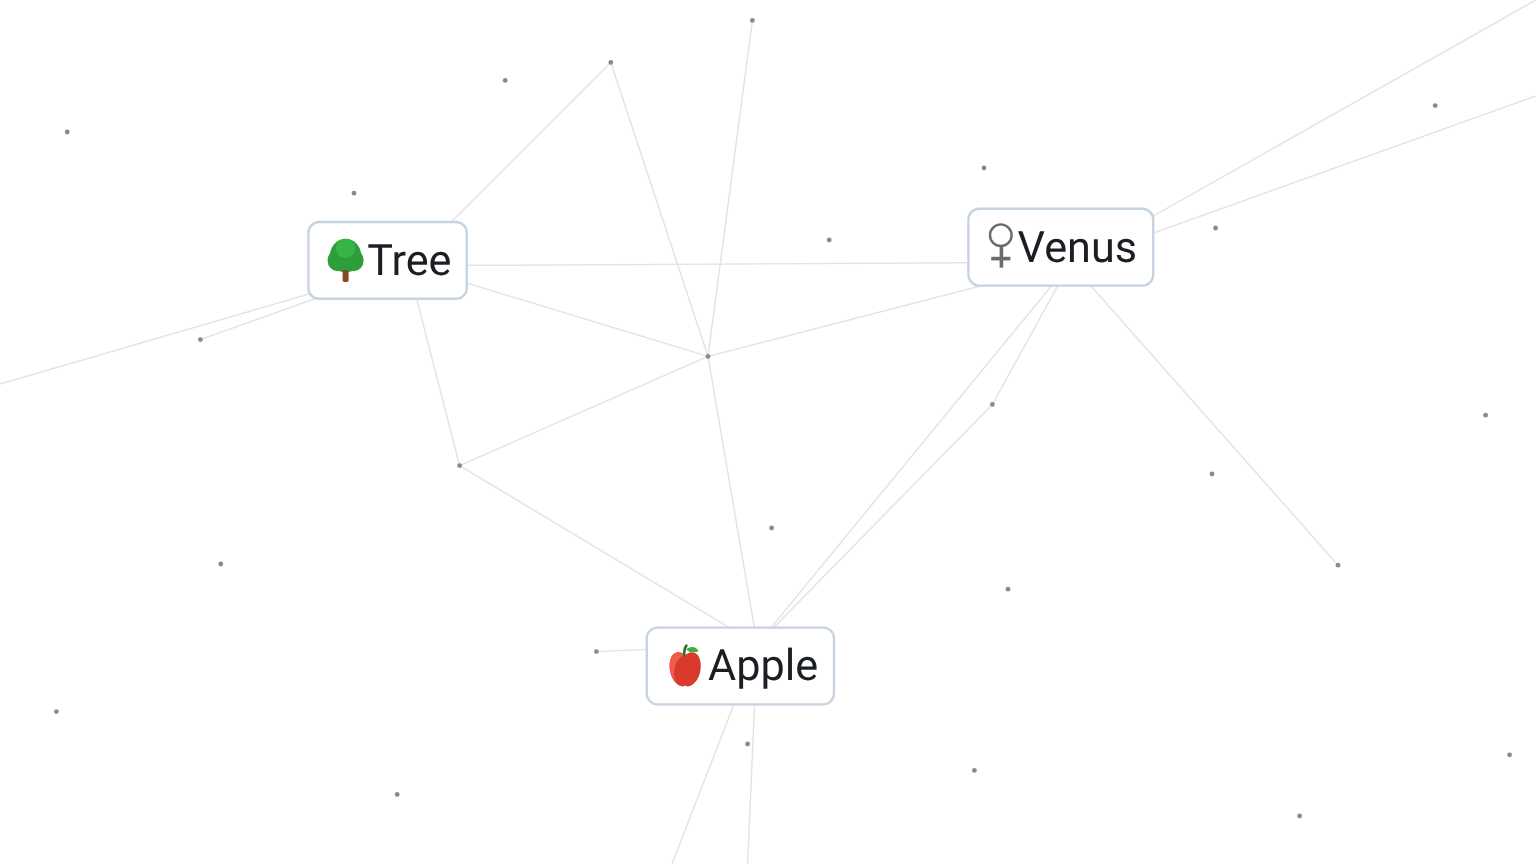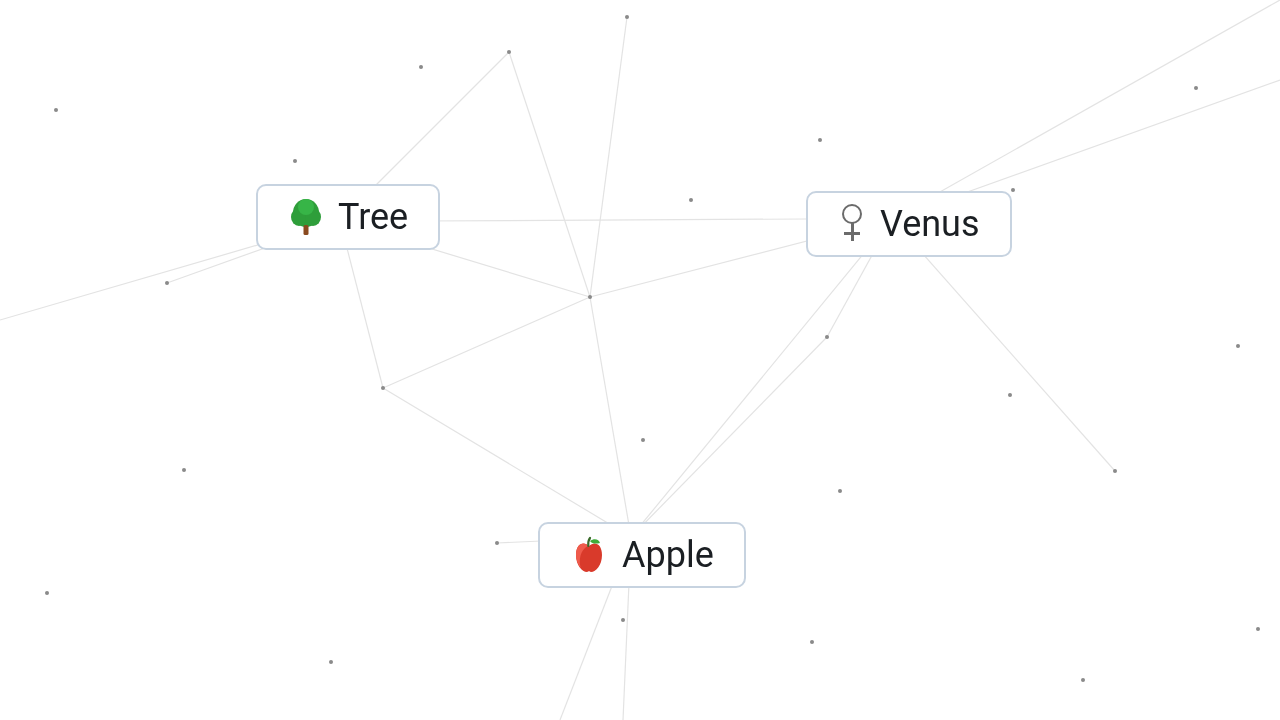--- a/index.html
+++ b/index.html
@@ -22,42 +22,41 @@
     left: 0;
     width: 1280px;
     height: 720px;
     z-index: 0;
   }
   .card {
     position: absolute;
     background: #ffffff;
     border: 2px solid #c7d3e0;
     border-radius: 10px;
-    padding: 10px 30px;
+    padding: 10px 12px;
     display: flex;
     align-items: center;
-    gap: 14px;
     box-shadow: 0 0 0 rgba(0,0,0,0);
     cursor: grab;
     z-index: 2;
   }
   .card .icon {
     display: flex;
     align-items: center;
     justify-content: center;
   }
   .card .label {
     font-size: 36px;
     color: #1b1f23;
     font-weight: 400;
     white-space: nowrap;
   }
   
   .card-tree  { left: 256px; top: 184px; }
-  .card-venus { left: 806px; top: 191px; }
+  .card-venus { left: 806px; top: 173px; }
   .card-apple { left: 538px; top: 500px; margin-top: 22px; }
 
   
   .venus-symbol {
     position: relative;
     width: 28px;
     height: 40px;
   }
   .venus-symbol .circle {
     position: absolute;

